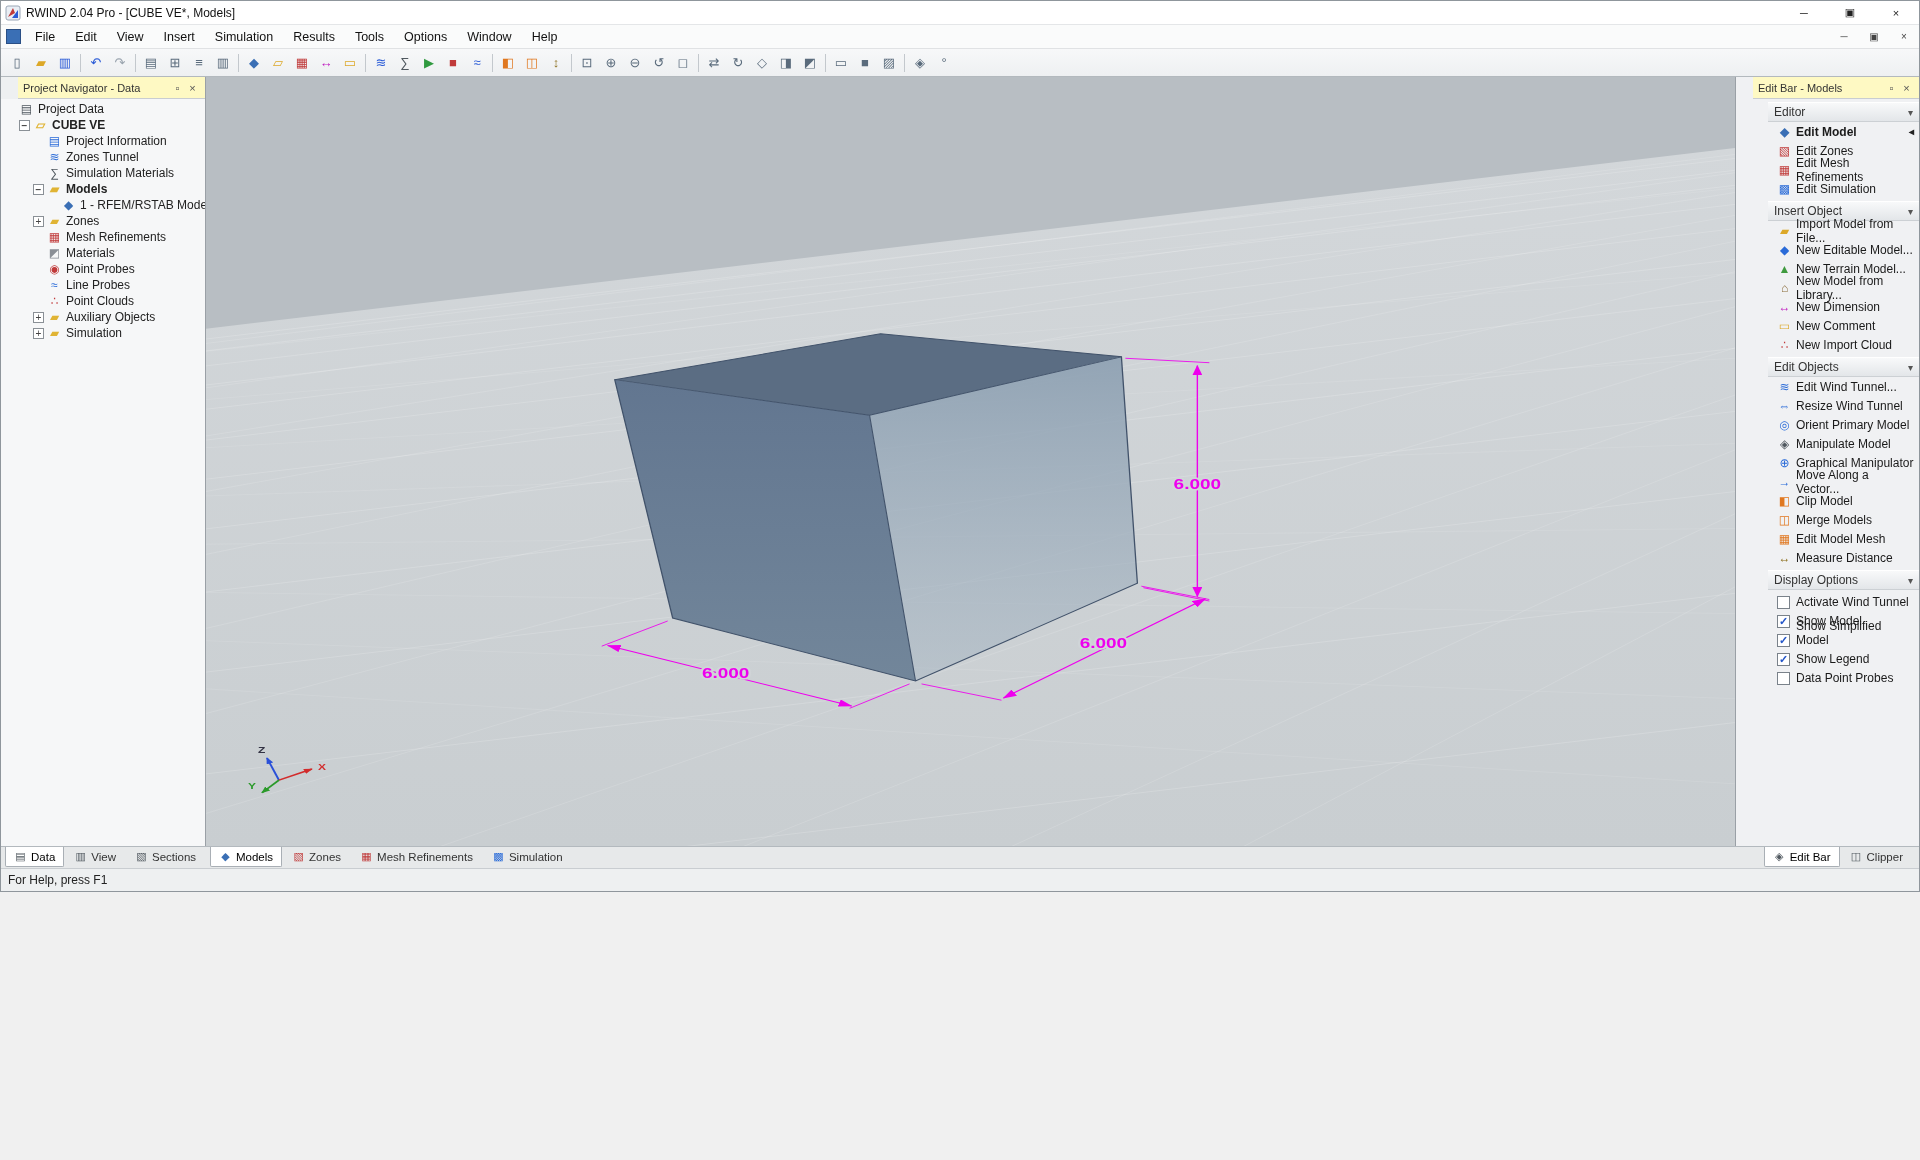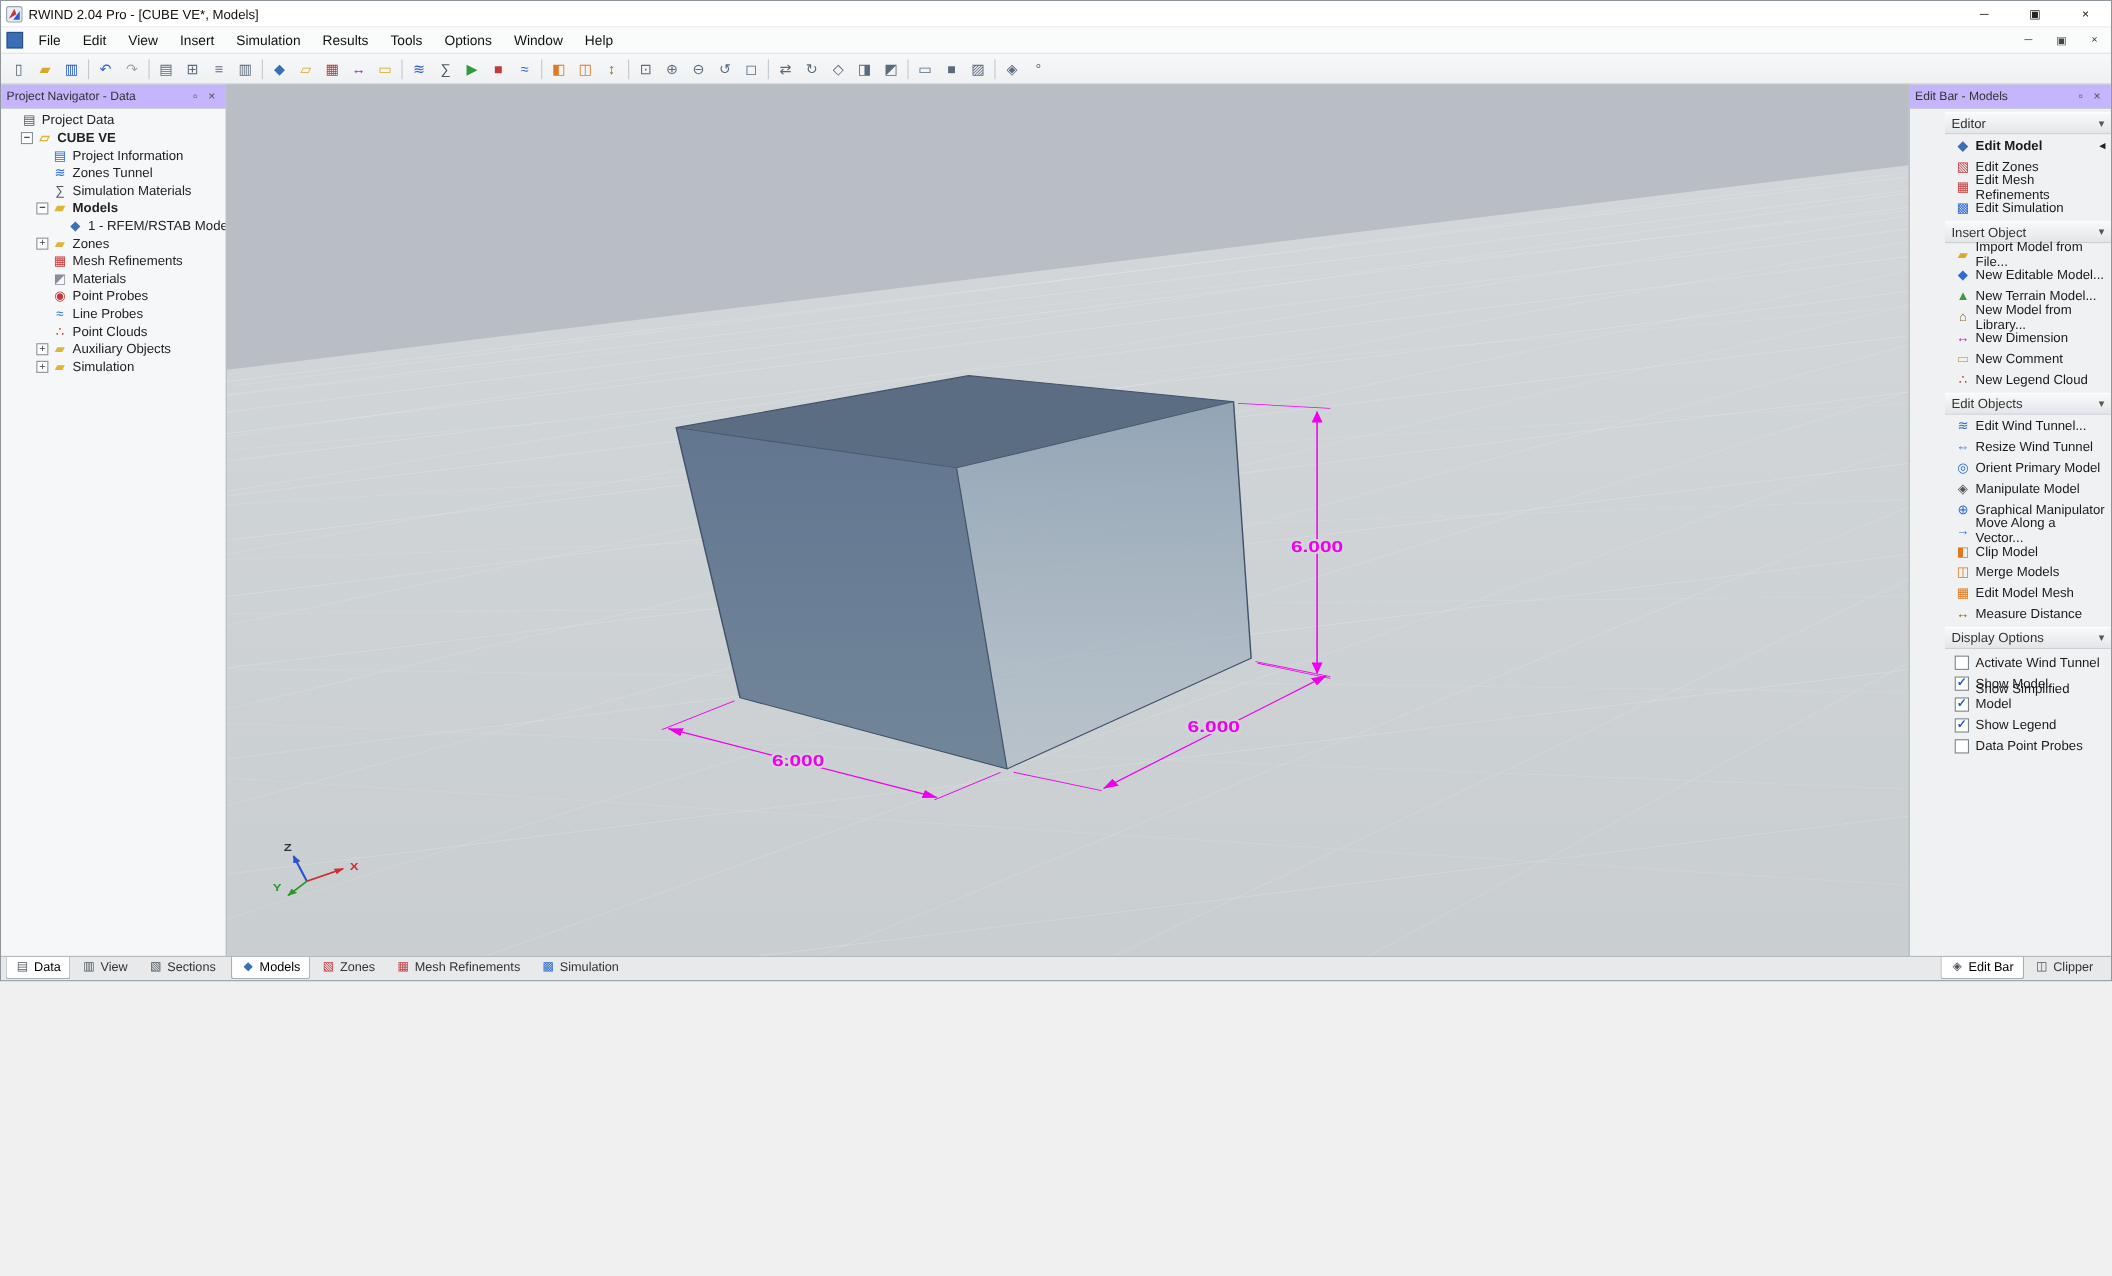--- a/index.html
+++ b/index.html
@@ -24,21 +24,21 @@
   
   .toolbar { height:28px; background:linear-gradient(#f7f8f9,#eef0f2); border-bottom:1px solid #b3b9be; display:flex; align-items:center; padding:0 4px; flex:0 0 auto; }
   .tb-btn { width:24px; height:22px; display:flex; align-items:center; justify-content:center; border:1px solid transparent; border-radius:2px; font-size:13px; line-height:1; }
   .tb-sep { width:1px; height:18px; background:#c3c8cd; margin:0 3px; flex:0 0 auto; }
 
   
   .main { flex:1 1 auto; display:flex; min-height:0; }
 
   
   .left-panel { width:205px; flex:0 0 auto; background:#eef0f1; border-right:1px solid #9aa0a6; display:flex; flex-direction:column; }
-  .panel-header { height:22px; background:#c4b5fd; border-bottom:1px solid #c9cdd1; display:flex; align-items:center; padding:0 5px; font-size:11px; color:#333; flex:0 0 auto; }
+  .panel-header { height:22px; background:#fef9c3; border-bottom:1px solid #c9cdd1; display:flex; align-items:center; padding:0 5px; font-size:11px; color:#333; flex:0 0 auto;margin-left:17px; }
   .panel-header .ph-title { flex:1; white-space:nowrap; overflow:hidden; }
   .ph-btn { width:15px; text-align:center; font-size:11px; color:#555; }
   .tree { flex:1; background:#f6f7f8; overflow:hidden; padding-top:2px; }
   .tree-row { display:flex; align-items:center; height:16px; line-height:16px; font-size:12px; white-space:nowrap; }
   .tree-row.bold { font-weight:bold; }
   .expander { width:11px; height:11px; flex:0 0 auto; border:1px solid #8a9096; background:#fff; color:#444; font-size:10px; line-height:9px; text-align:center; margin-right:3px; }
   .expander.hidden { visibility:hidden; }
   .ico { width:15px; flex:0 0 auto; display:inline-block; text-align:center; font-size:12px; line-height:1; margin-right:4px; }
 
   
@@ -501,21 +501,21 @@
           <div class="sec-item">
             <span class="ico" style="color: rgb(192, 32, 192);">↔</span>
             <span class="sec-label">New Dimension</span>
           </div>
           <div class="sec-item">
             <span class="ico" style="color: rgb(220, 168, 40);">▭</span>
             <span class="sec-label">New Comment</span>
           </div>
           <div class="sec-item">
             <span class="ico" style="color: rgb(192, 58, 58);">∴</span>
-            <span class="sec-label">New Legend Cloud</span>
+            <span class="sec-label">New Import Cloud</span>
           </div>
           <div class="sec-header">
             <span class="sec-title">Edit Objects</span>
             <span class="chev" style="color: rgb(85, 85, 85);">▾</span>
           </div>
           <div class="sec-item">
             <span class="ico" style="color: rgb(42, 107, 216);">≋</span>
             <span class="sec-label">Edit Wind Tunnel...</span>
           </div>
           <div class="sec-item">
@@ -620,13 +620,16 @@
           <span class="ico tab-ico" style="color: rgb(80, 88, 95);">◈</span>
           <span class="tab-label">Edit Bar</span>
         </div>
         <div class="tab">
           <span class="ico tab-ico" style="color: rgb(80, 88, 95);">◫</span>
           <span class="tab-label">Clipper</span>
         </div>
       </div>
   </div>
 
+  <div class="statusbar">
+    <span>For Help, press F1</span>
+  </div>
 </div>
 
 </body></html>

